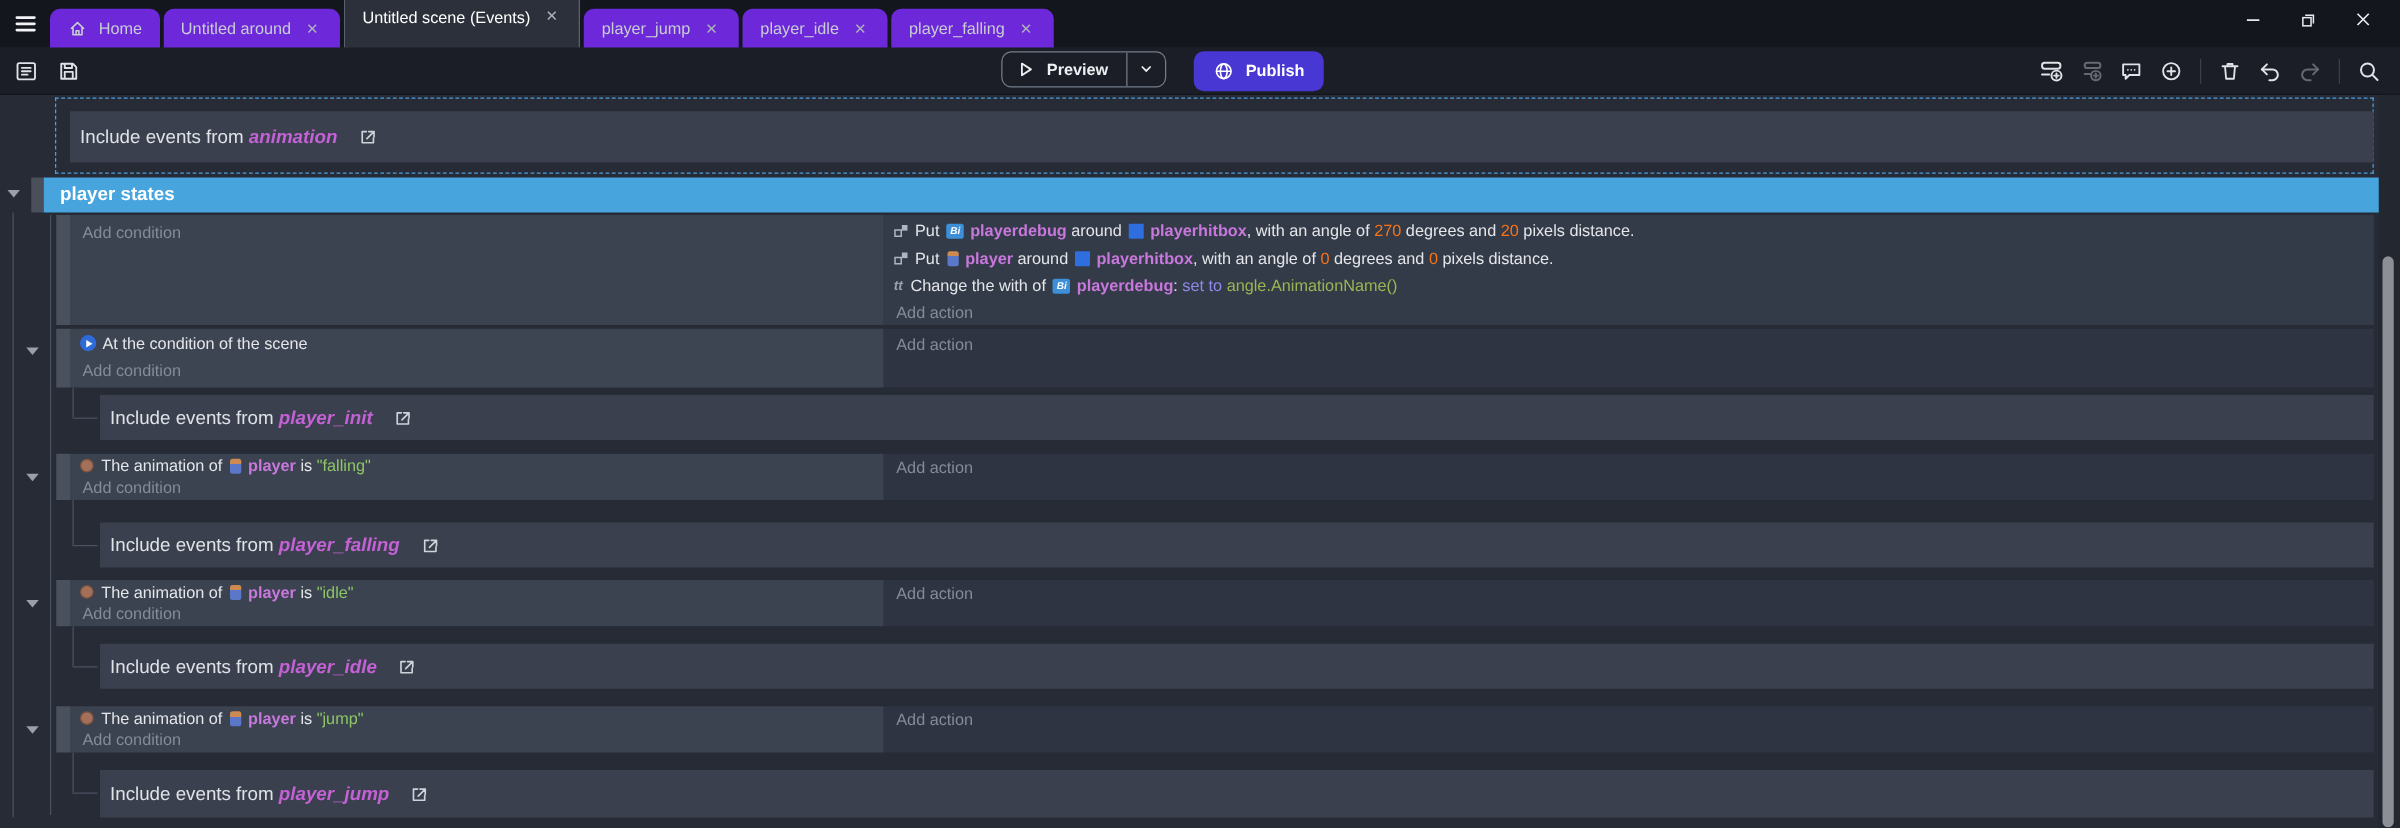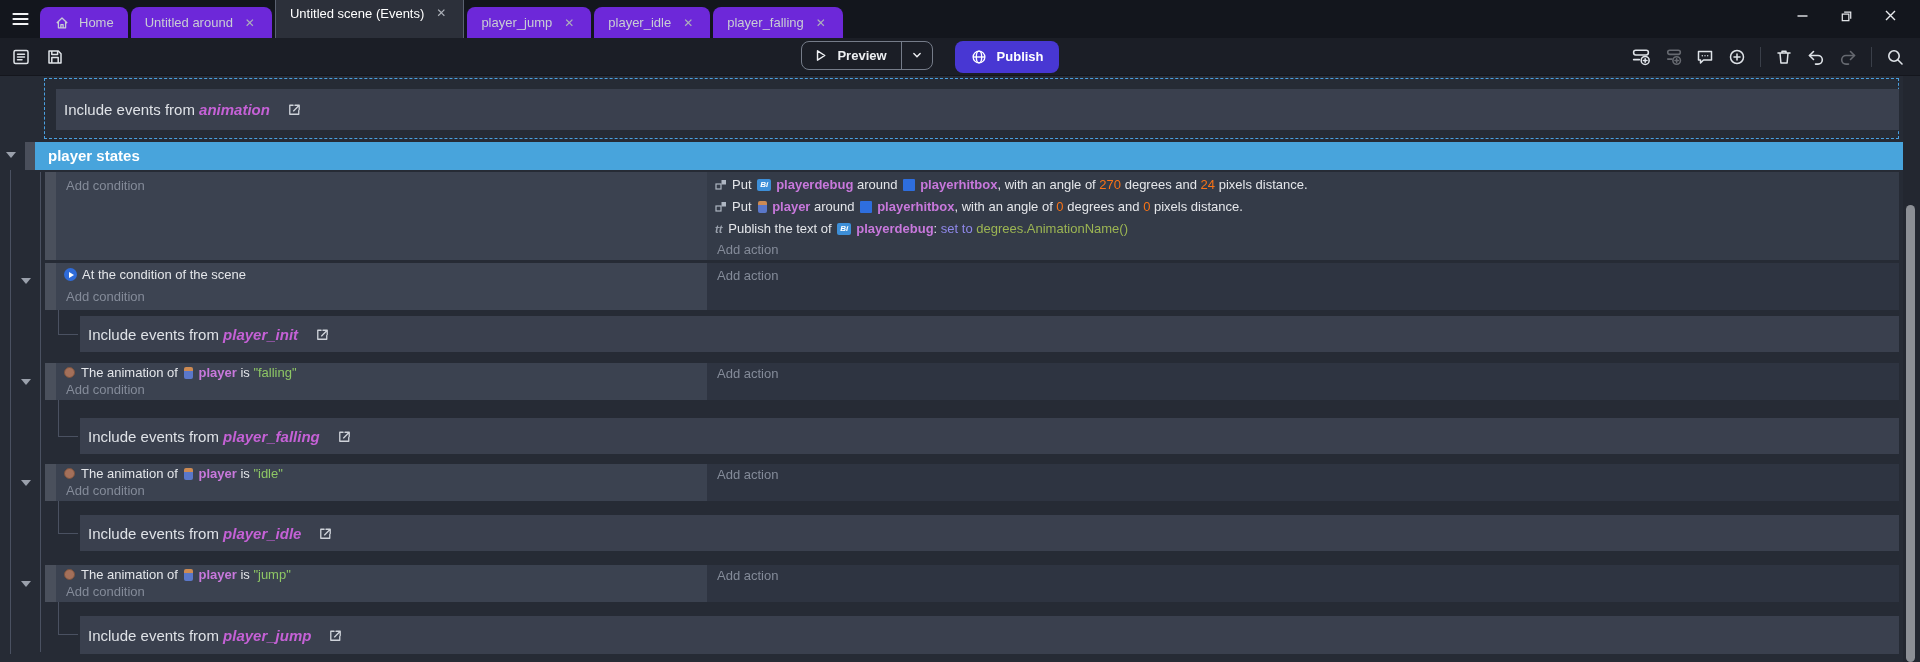--- a/index.html
+++ b/index.html
@@ -293,21 +293,21 @@
           </svg></span>
       <span class="t">Put </span>
       <span class="ic-bi">Bi</span>
       <span class="obj">playerdebug</span>
       <span class="t"> around </span>
       <span class="ic-hitbox"></span>
       <span class="obj">playerhitbox</span>
       <span class="t">, with an angle of </span>
       <span class="num">270</span>
       <span class="t"> degrees and </span>
-      <span class="num">24</span>
+      <span class="num">20</span>
       <span class="t"> pixels distance.</span>
     </div>
     <div class="line" style="left:8px; top:27px;">
       <span class="ic-put"><svg width="12" height="12" viewBox="0 0 12 12" fill="none" stroke="#aeb6c2" stroke-width="1.2">
             <rect x="1" y="5" width="5" height="5"></rect>
             <rect x="6.5" y="1" width="4.5" height="4.5" fill="#aeb6c2" stroke="none"></rect>
           </svg></span>
       <span class="t">Put </span>
       <span class="ic-player"></span>
       <span class="obj">player</span>
@@ -315,26 +315,26 @@
       <span class="ic-hitbox"></span>
       <span class="obj">playerhitbox</span>
       <span class="t">, with an angle of </span>
       <span class="num">0</span>
       <span class="t"> degrees and </span>
       <span class="num">0</span>
       <span class="t"> pixels distance.</span>
     </div>
     <div class="line" style="left:8px; top:49px;">
       <span class="ic-tt">tt</span>
-      <span class="t">Publish the text of </span>
+      <span class="t">Change the with of </span>
       <span class="ic-bi">Bi</span>
       <span class="obj">playerdebug</span>
       <span class="t">: </span>
       <span class="setto">set to </span>
-      <span class="expr">degrees.AnimationName()</span>
+      <span class="expr">angle.AnimationName()</span>
     </div>
     <span class="ph" style="left:10px; top:70px;">Add action</span>
   </div>
 
   <div class="abs handle" style="left:45px; top:187px; width:11px; height:47px;"></div>
   <div class="abs cond-cell" style="left:56px; top:187px; width:651px; height:47px; background:#3d4452;">
     <div class="line" style="left:8px; top:4px;">
       <span class="ic-begin"></span>
       <span class="t">At the condition of the scene</span>
     </div>

